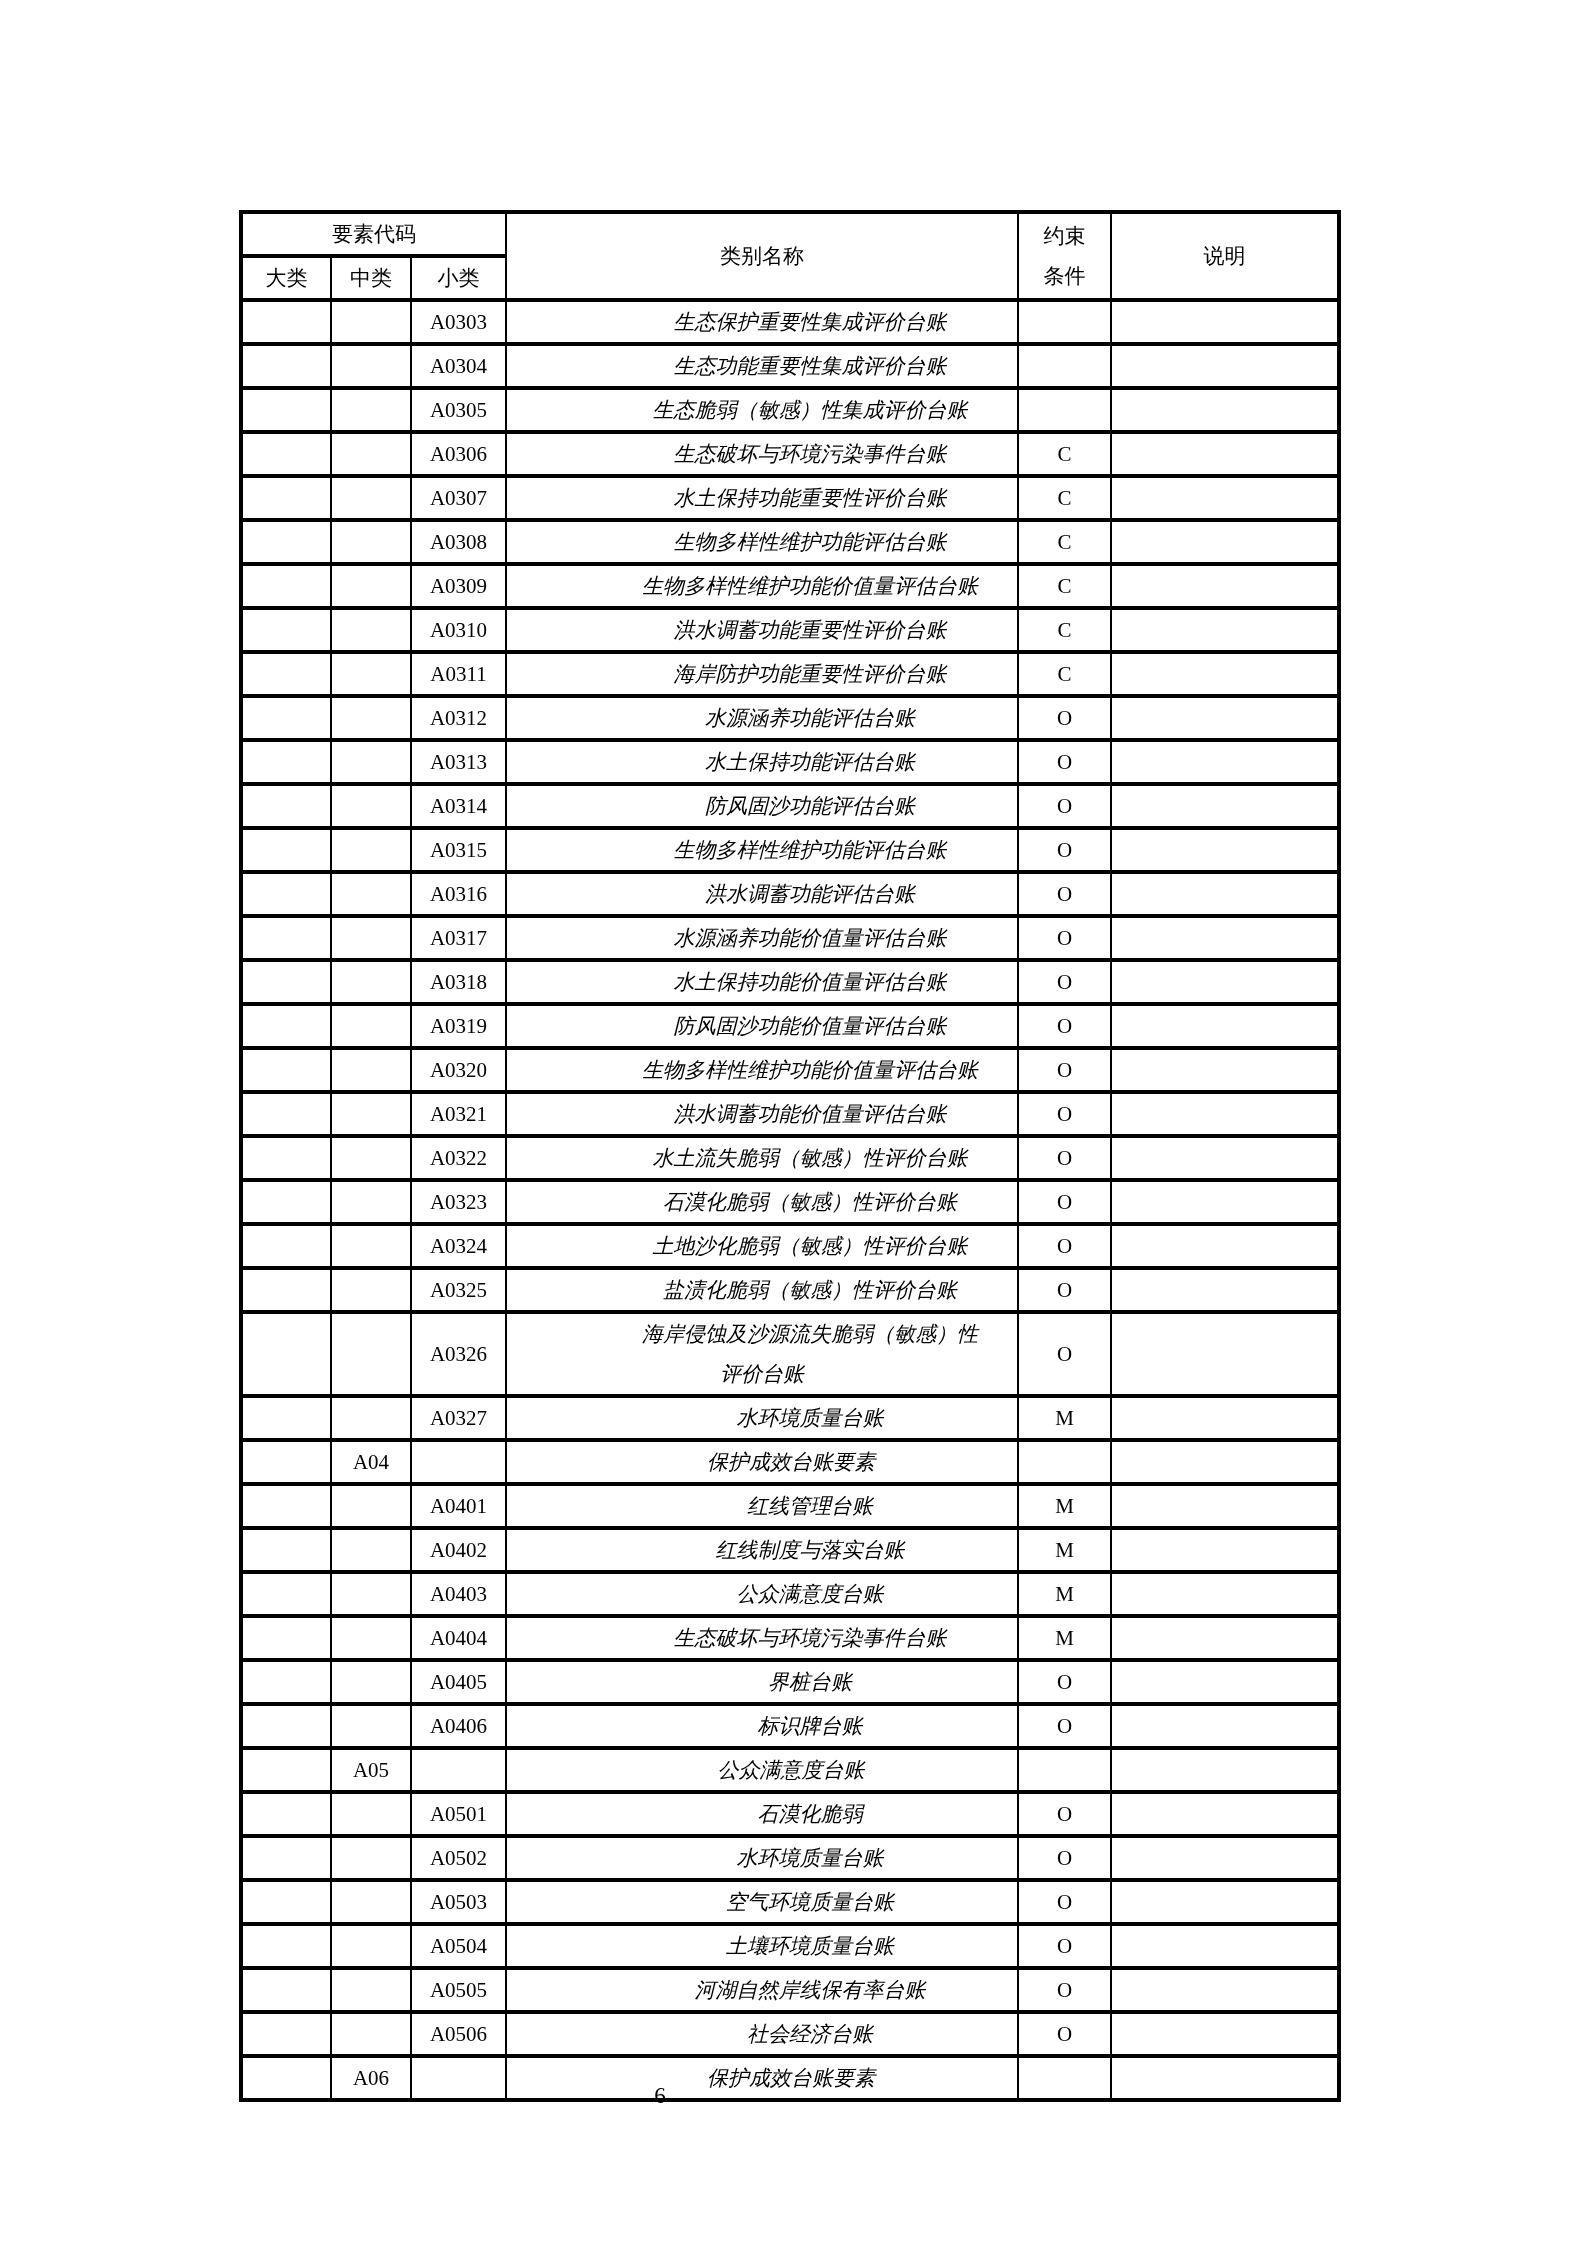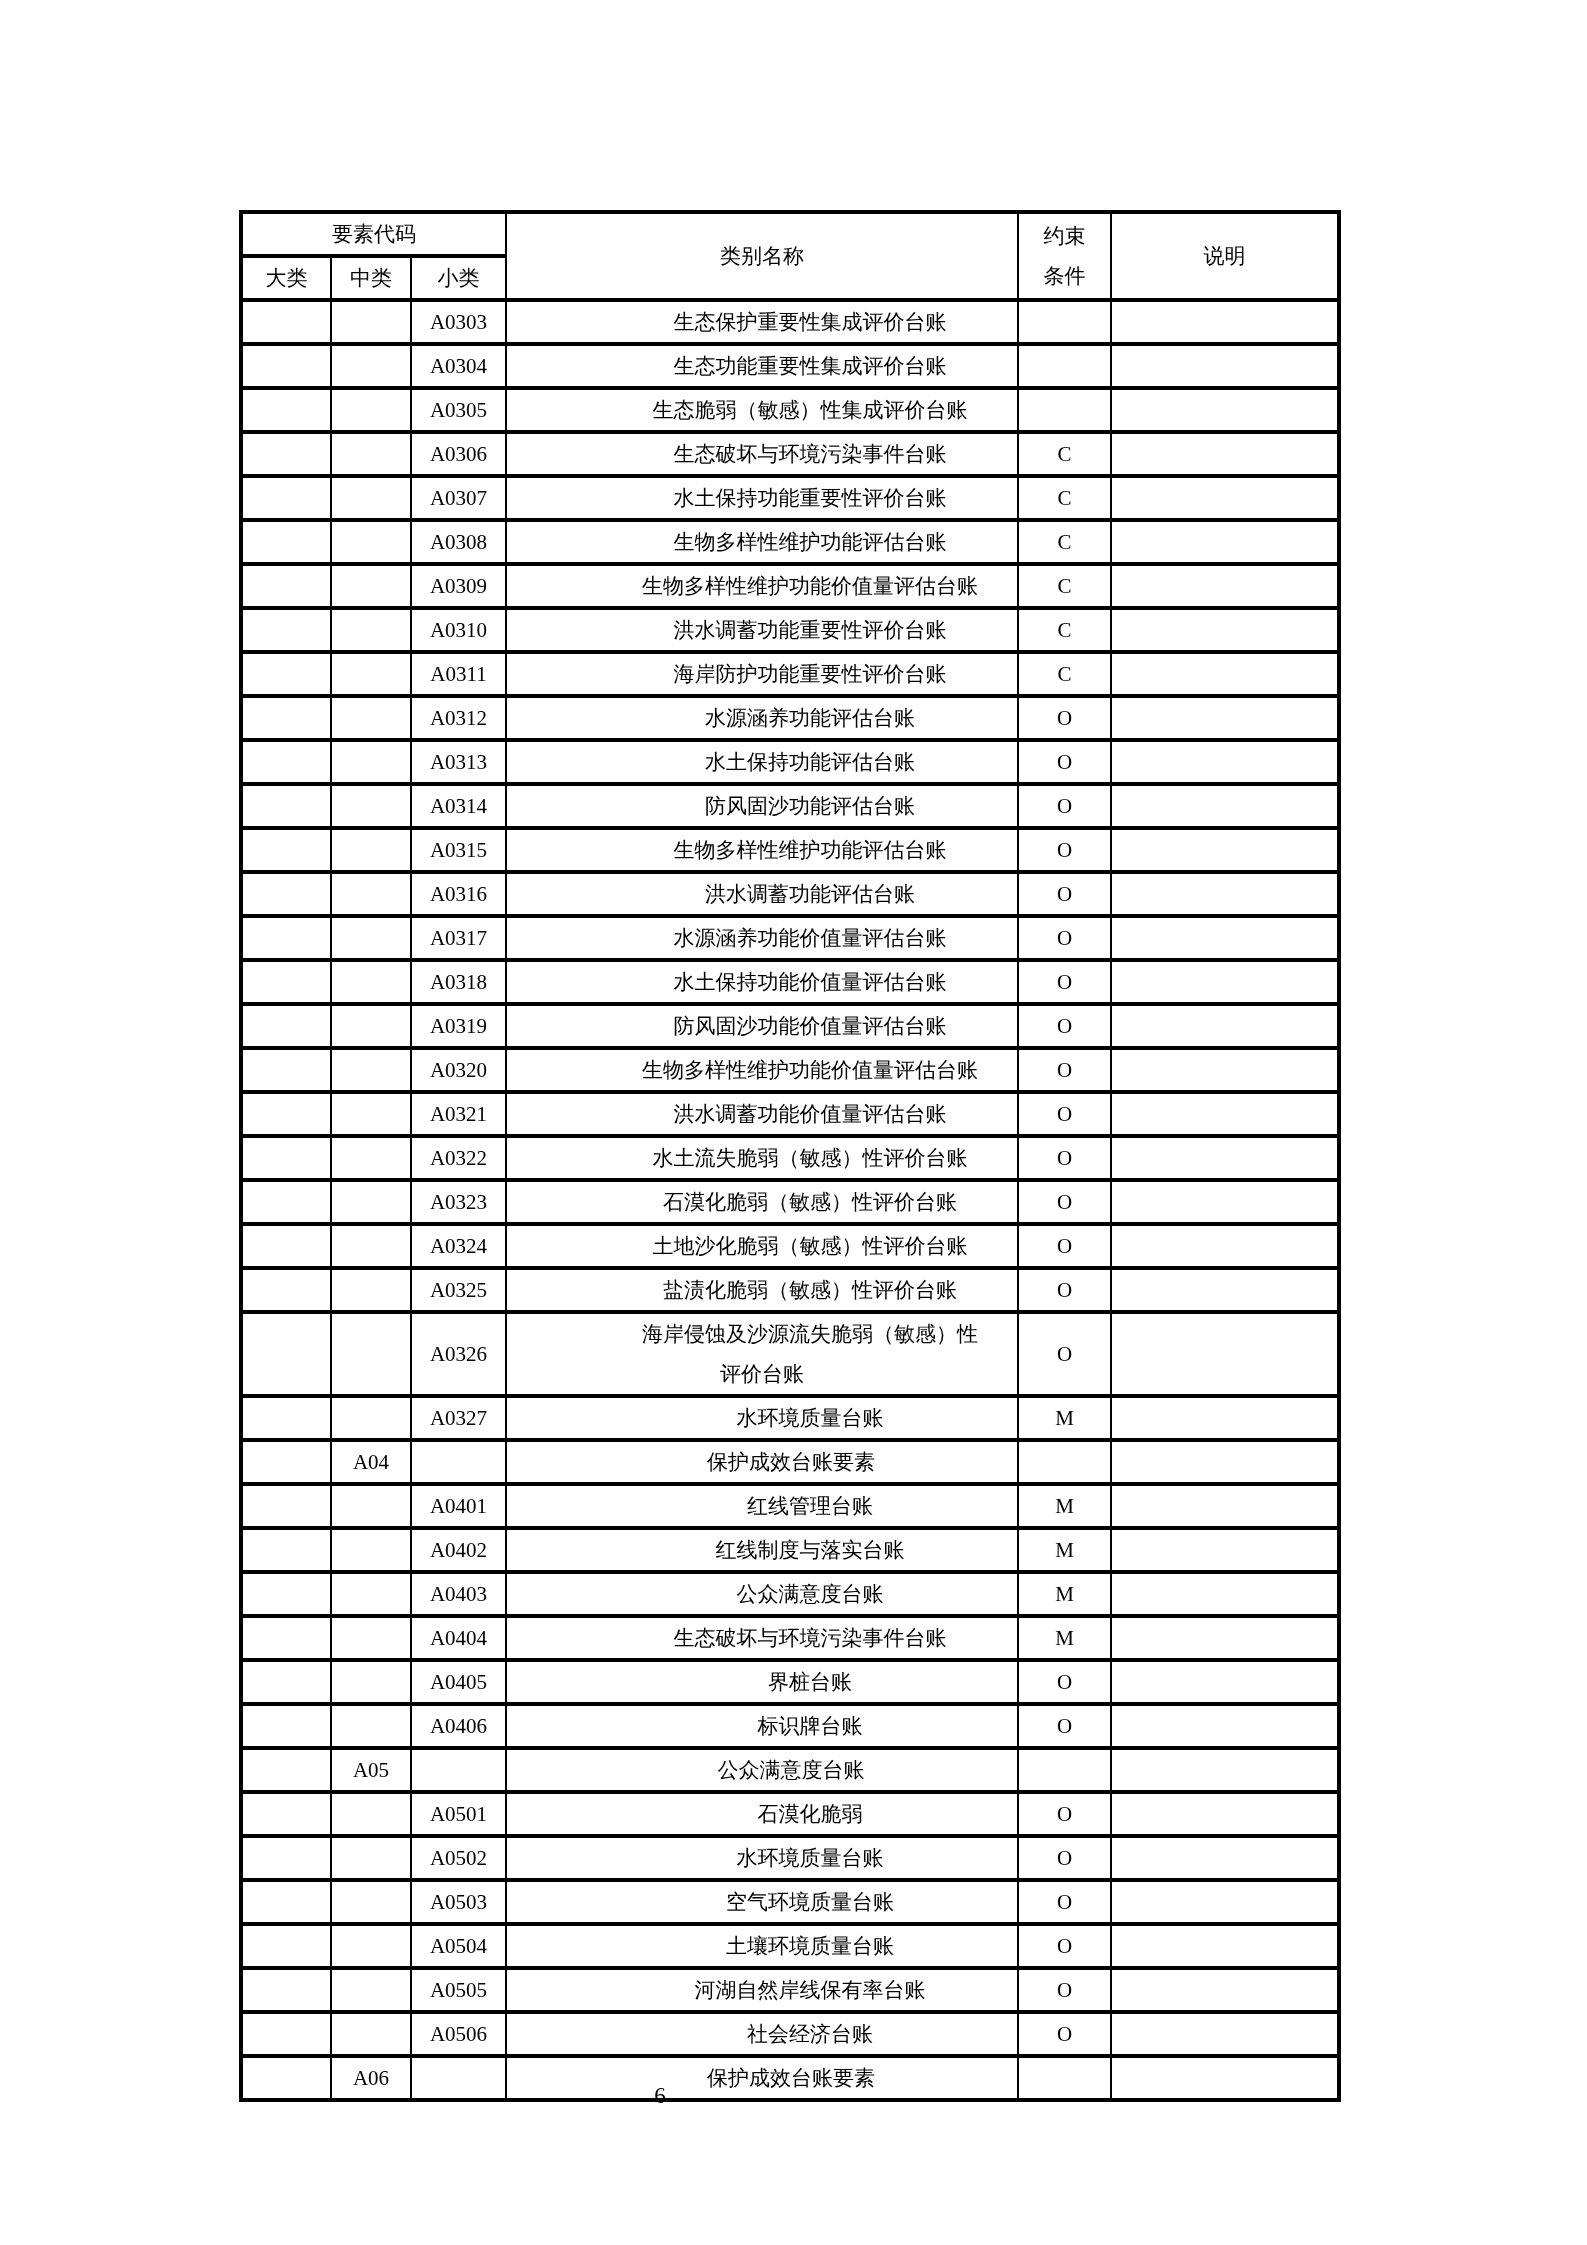--- a/index.html
+++ b/index.html
@@ -39,20 +39,21 @@
   col.c-major{width:90px;}
   col.c-middle{width:80px;}
   col.c-minor{width:95px;}
   col.c-name{width:512px;}
   col.c-constraint{width:93px;}
   col.c-note{width:228px;}
   td.name-cell{
     text-align:left;
     padding-left:12px;
     padding-right:6px;
+    font-style:italic;
   }
   td.name-cell.lv-minor{text-indent:96px;}
   td.name-cell.lv-middle{text-indent:58px;}
   .page-number{
     position:absolute;
     left:620px;top:2083px;
     width:80px;
     text-align:center;
     font-size:23px;
   }

